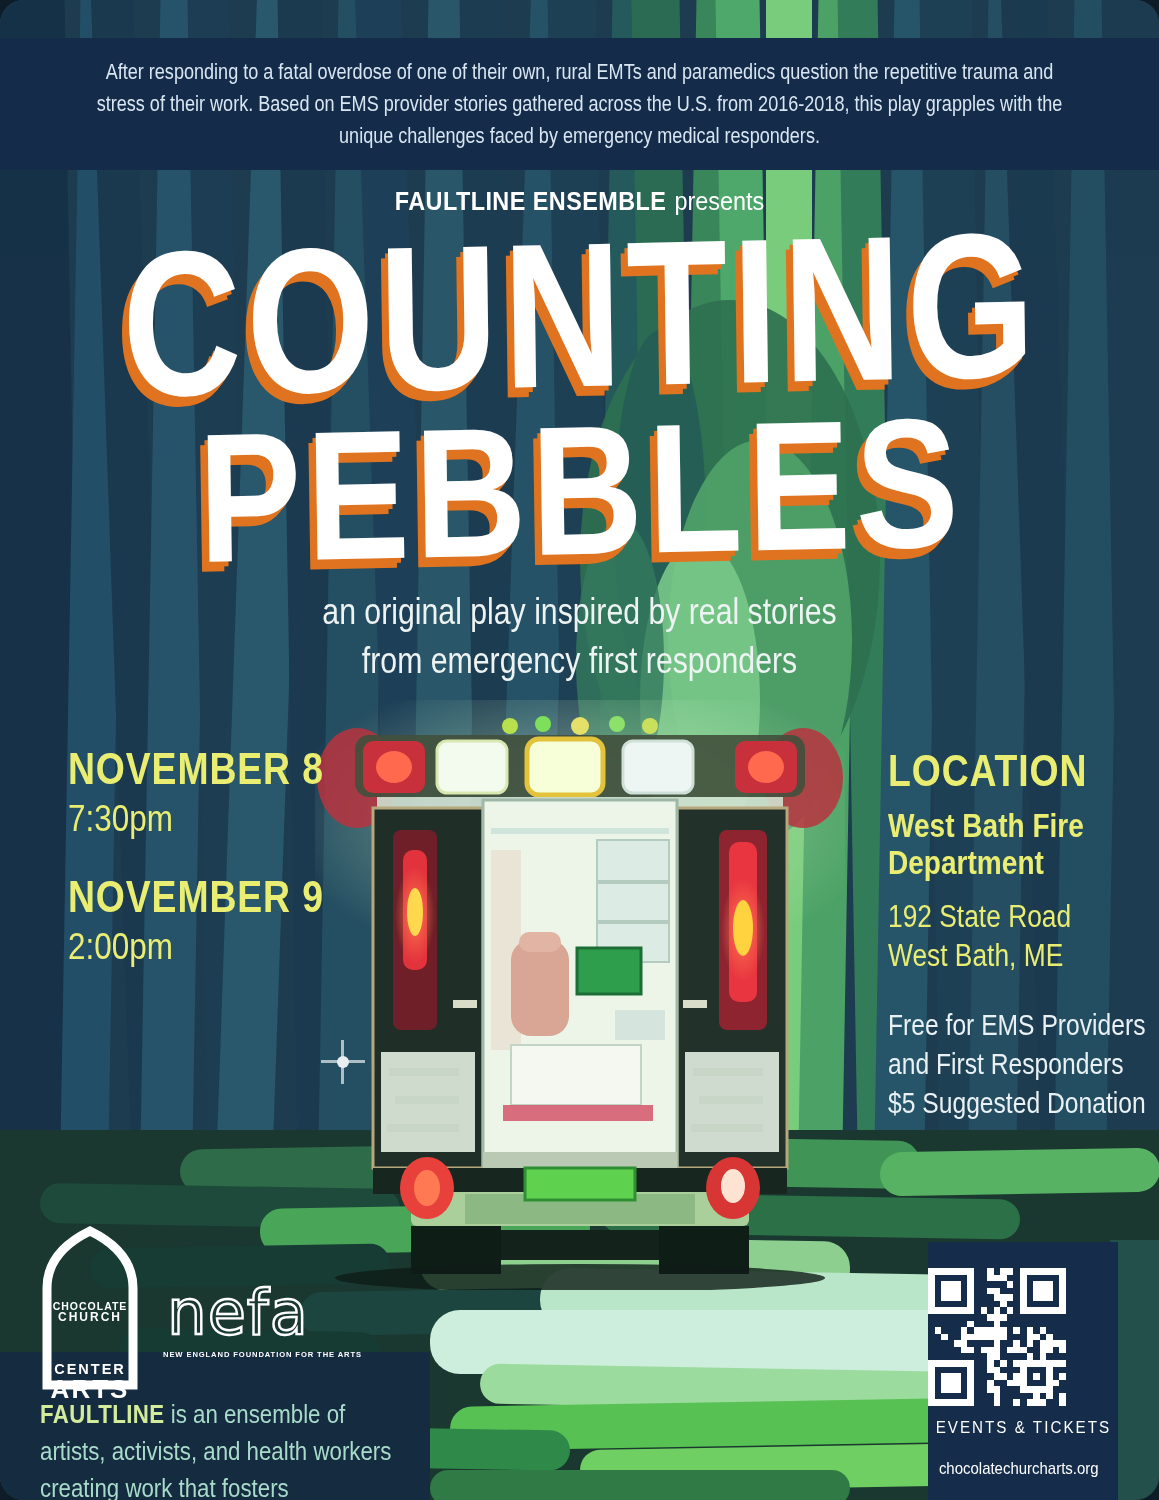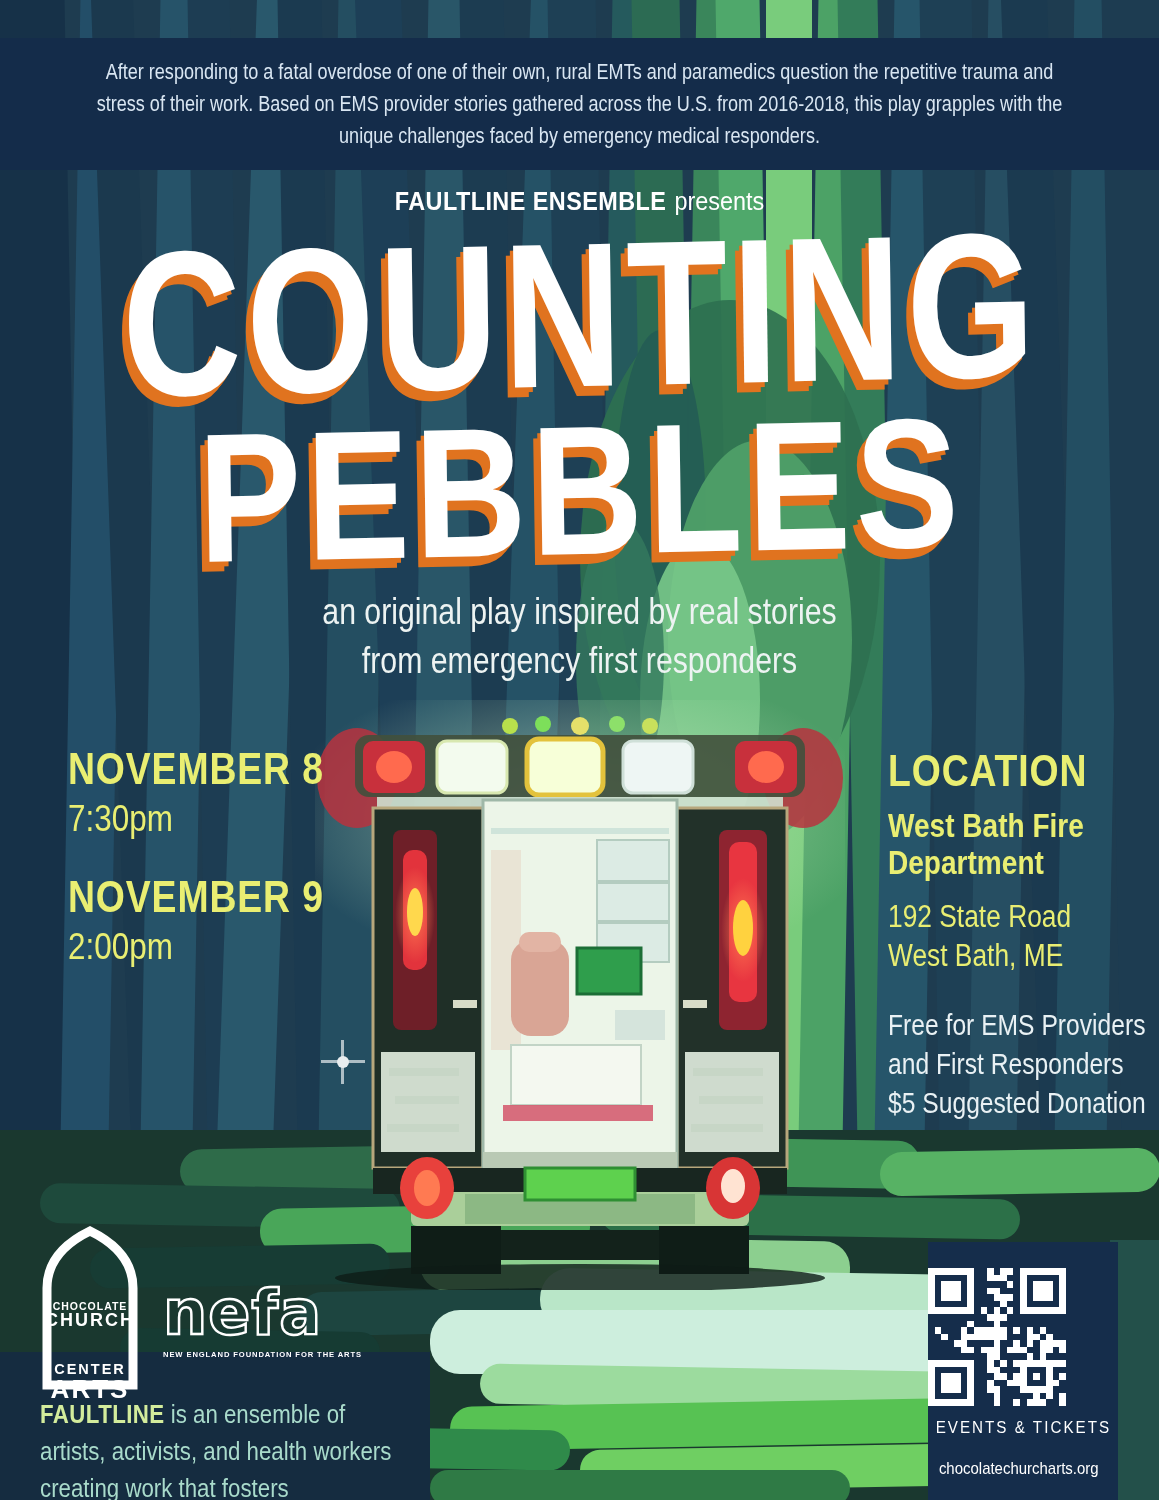--- a/index.html
+++ b/index.html
@@ -8,21 +8,21 @@
     --banner-navy:#142c4a;
     --panel-navy:#152d4b;
     --mint:#a9dbcb;
     --highlight-green:#d3ec9c;
     --bg-teal:#1e3c50;
     --title-white:#ffffff;
   }
   *{margin:0;padding:0;box-sizing:border-box;}
   html,body{background:#0d1c26;}
   body{font-family:"Liberation Sans","DejaVu Sans",sans-serif;}
-  .poster{position:relative;width:1159px;height:1500px;overflow:hidden;background:var(--bg-teal);}
+  .poster{position:relative;width:1159px;height:1500px;overflow:hidden;background:var(--bg-teal);border-radius:24px;}
   .bg,.amb{position:absolute;display:block;}
   .bg{left:0;top:0;z-index:0;}
   .amb{left:315px;top:700px;z-index:1;}
   .layer{position:absolute;z-index:2;}
 
   
   .banner{left:0;top:38px;width:1159px;height:132px;background:var(--banner-navy);
           display:flex;align-items:center;justify-content:center;}
   .banner-text{width:1240px;text-align:center;color:#d9e6f2;font-size:21.5px;line-height:1.5;
                font-weight:500;transform:scaleX(.84);transform-origin:center center;}
@@ -63,27 +63,27 @@
 
   
   .admission{left:888px;top:1006px;width:320px;color:#e9f1f4;font-size:29px;line-height:1.34;
              transform:scaleX(.85);transform-origin:left top;}
 
   
   .cc-logo{left:42px;top:1226px;width:96px;height:164px;color:#fff;}
   .cc-arch{position:absolute;left:0;top:0;}
   .cc-text{position:absolute;left:0;width:96px;text-align:center;letter-spacing:1px;line-height:1;}
   .cc-l1{top:75px;font-size:10.5px;font-weight:600;}
-  .cc-l2{top:85px;font-size:18px;font-weight:700;letter-spacing:2px;}
+  .cc-l2{top:85px;font-size:12px;font-weight:700;letter-spacing:2px;}
   .cc-l3{top:106px;font-size:26px;font-weight:700;letter-spacing:2px;margin-top:44px;}
   .cc-l4{top:136px;font-size:14.5px;font-weight:700;letter-spacing:2px;}
 
   
   .nefa-logo{left:163px;top:1282px;width:150px;color:#fff;text-align:center;}
-  .nefa-word{font-size:62px;font-weight:700;letter-spacing:1px;line-height:1;
+  .nefa-word{font-size:62px;font-weight:400;letter-spacing:1px;line-height:1;
              color:transparent;-webkit-text-stroke:2.4px #fff;font-family:"DejaVu Sans",sans-serif;}
   .nefa-tag{font-size:7.6px;letter-spacing:.9px;margin-top:6px;white-space:nowrap;font-weight:600;}
 
   
   .about{left:40px;top:1396px;width:420px;font-size:26.5px;line-height:1.4;color:var(--mint);
          transform:scaleX(.84);transform-origin:left top;}
   .about b{color:var(--highlight-green);font-weight:700;letter-spacing:.5px;}
 
   
   .tickets{left:928px;top:1242px;width:190px;height:258px;background:var(--panel-navy);

